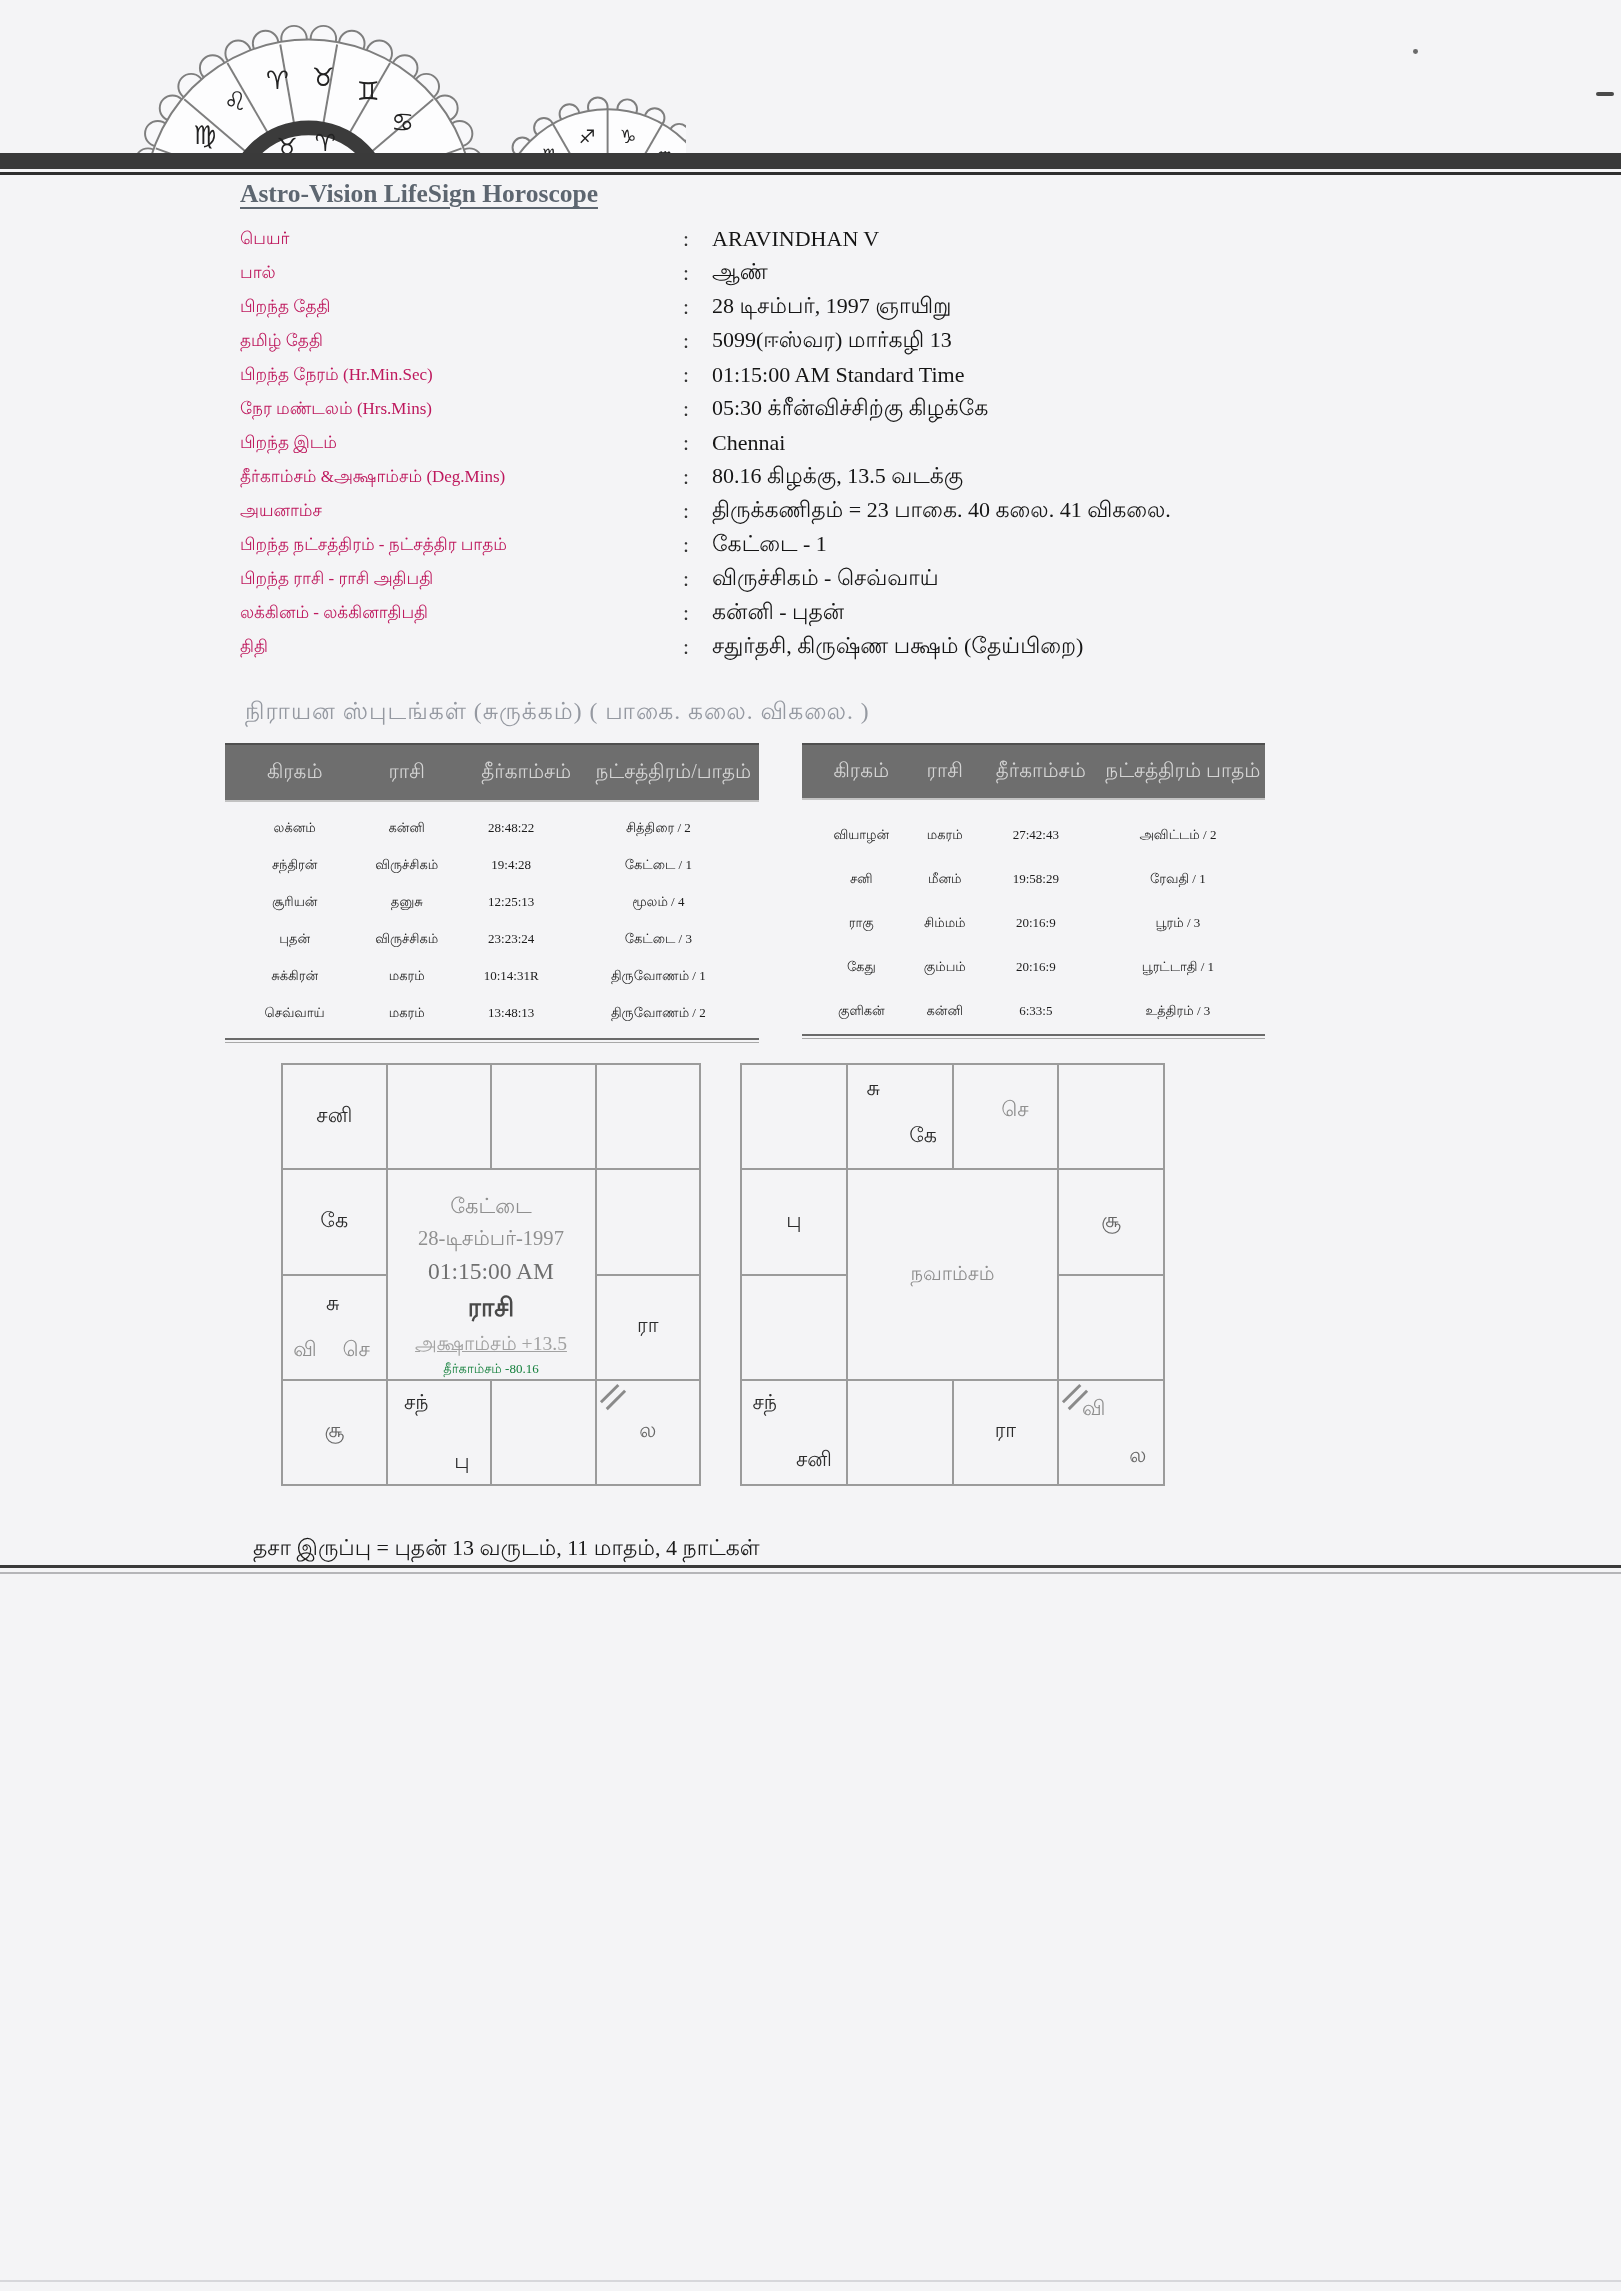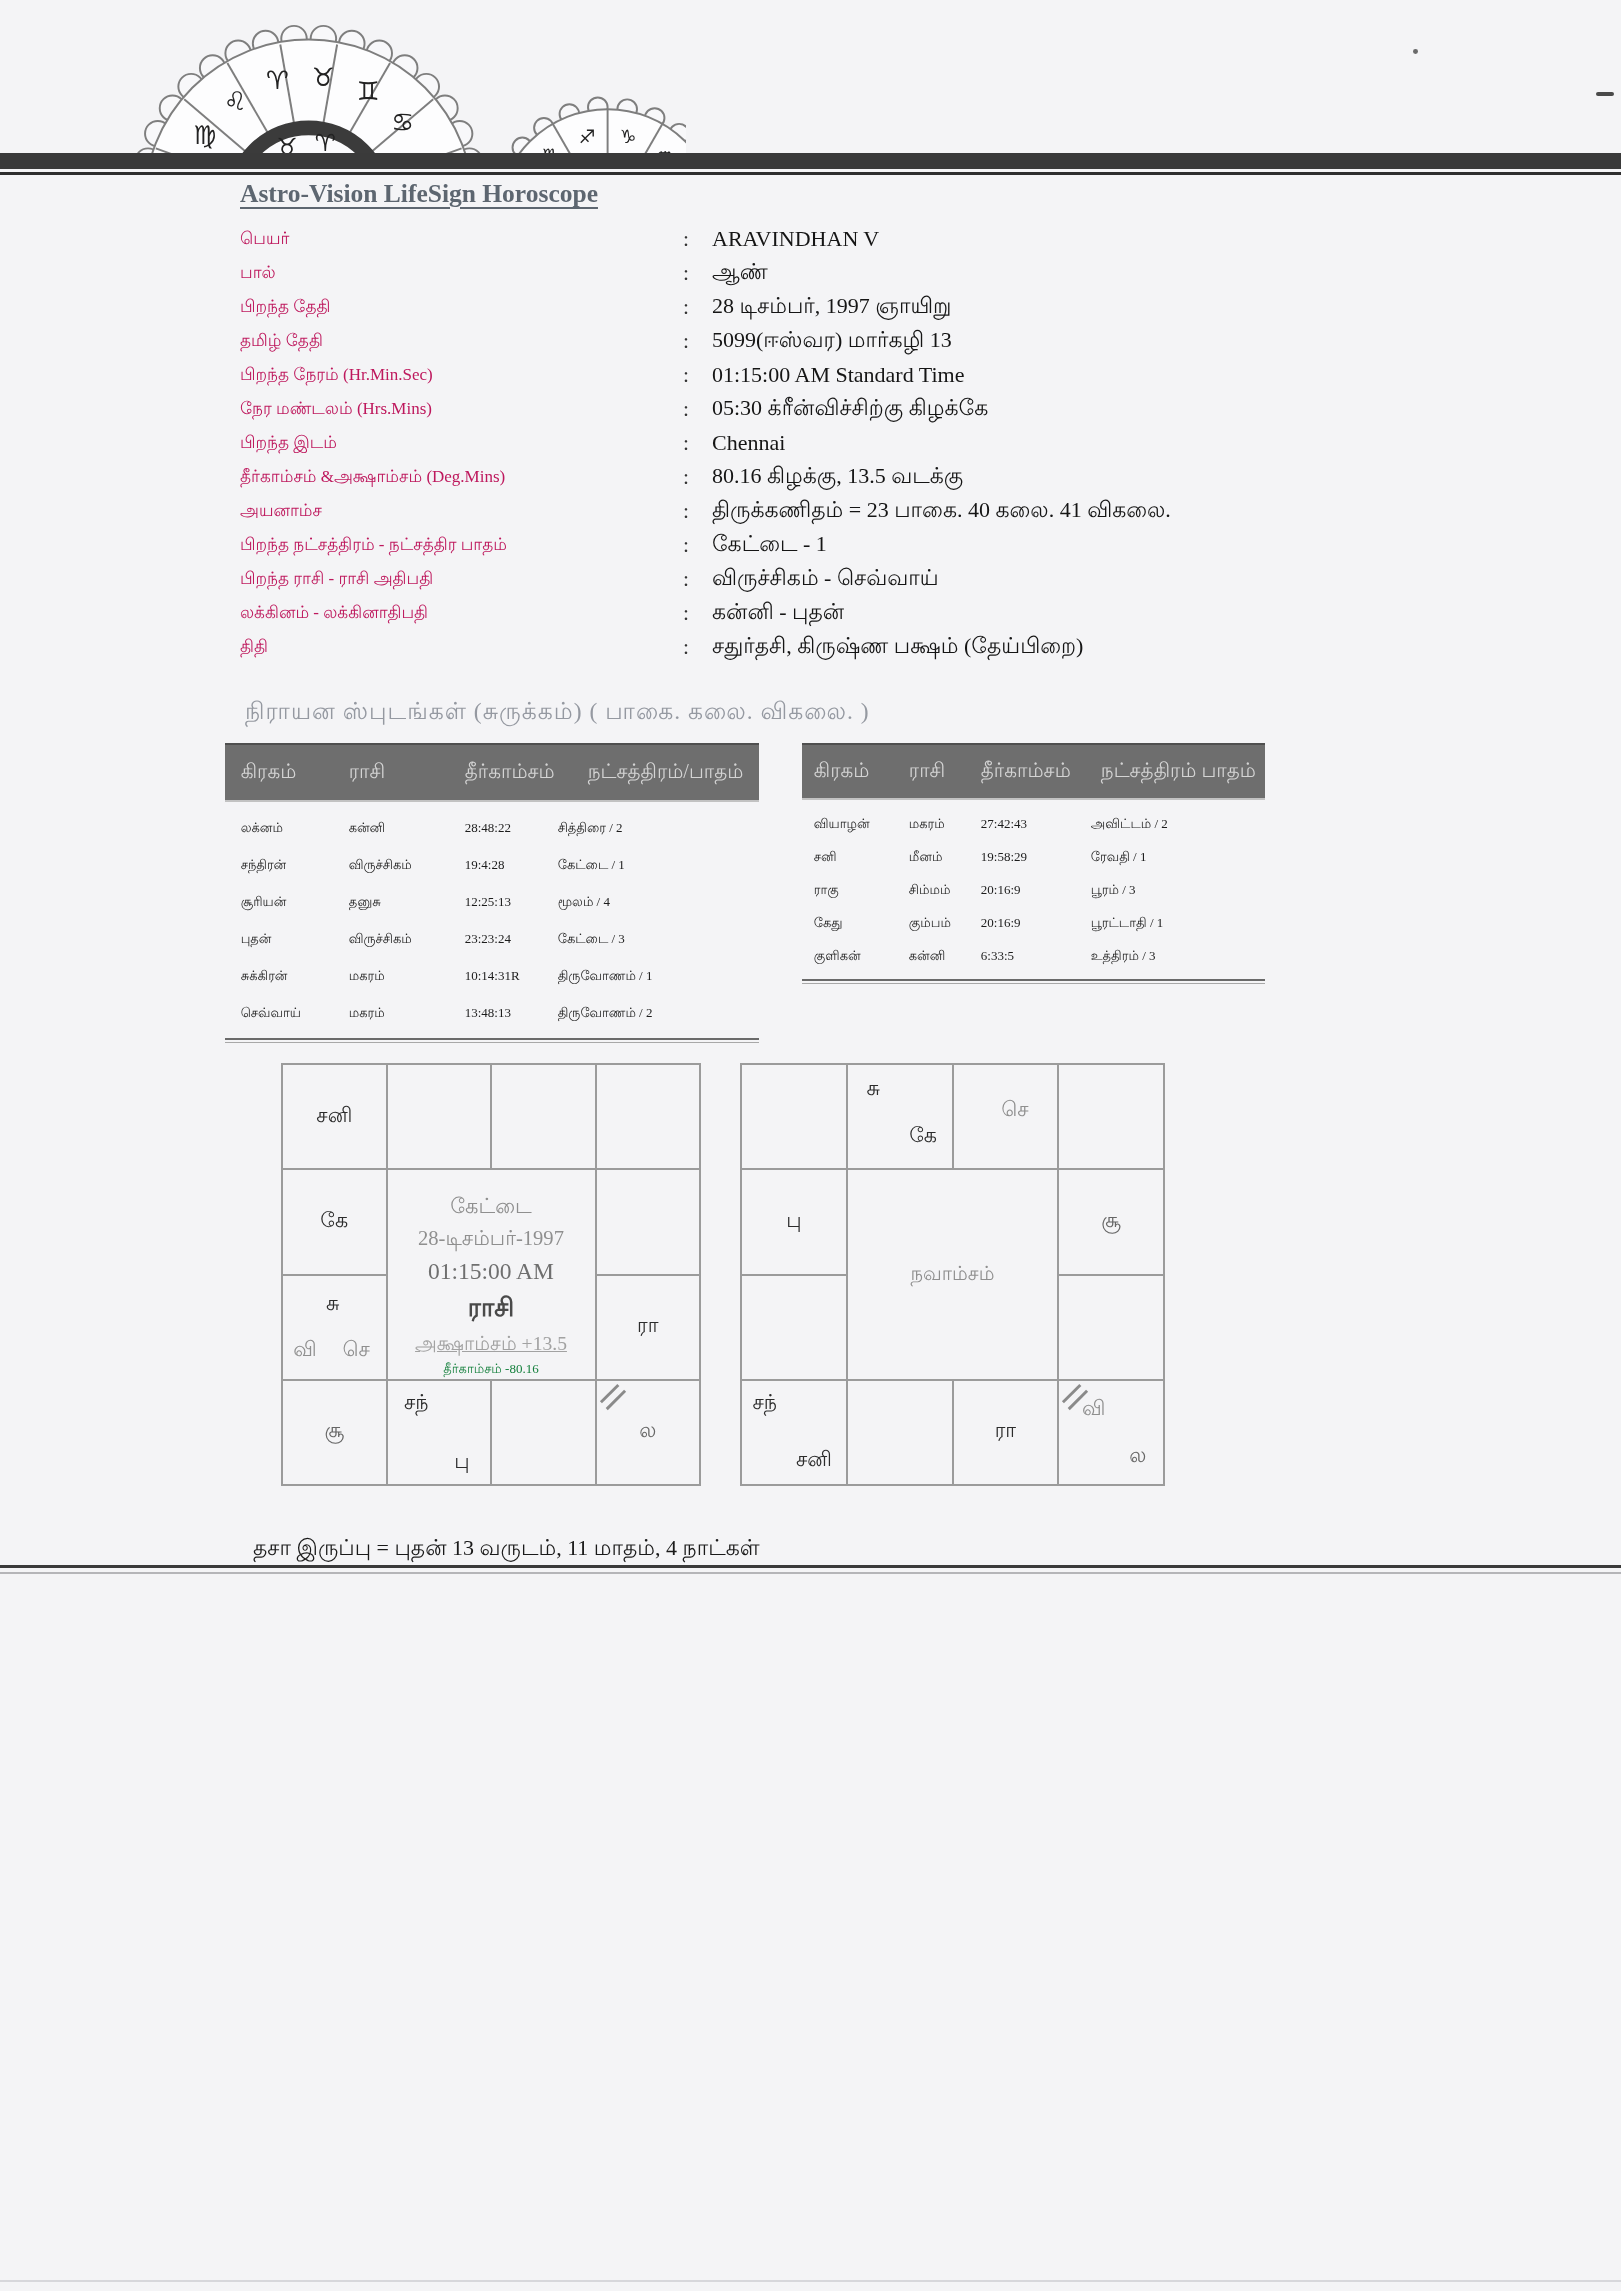--- a/index.html
+++ b/index.html
@@ -27,33 +27,33 @@
   }
   
   .details { position:absolute; left:240px; top:222px; width:1078px; }
   .drow { display:flex; align-items:center; height:34px; }
   .dlabel { width:443px; font-size:17px; color:#be185d; }
   .dcolon { width:29px; font-size:21.6px; color:#333; }
   .dvalue { font-size:22px; color:#151515; }
   
   .sec-title { position:absolute; left:245px; top:698px; font-size:23.5px; color:#9599a1; letter-spacing:1px; }
   
-  .ptable { position:absolute; top:743px; }
+  .ptable { position:absolute; top:743px;text-align:center; }
   .pt-head {
     display:grid; align-items:center; box-sizing:border-box;
     background:#6e6e6e; color:#d4d4d4; font-size:20px; height:59px;
     border-top:2.9px solid #4f4f4f; border-bottom:2.9px solid #c2c2c2;
     padding-left:15.7px;
   }
   .pt-body { padding-top:7.8px; }
   .pt-row { display:grid; align-items:center; padding-left:15.7px; font-size:13px; color:#1c1c1c; }
   .lt .pt-head { grid-template-columns:108px 116px 123px 1fr; }
   .lt .pt-row  { grid-template-columns:108px 116px 93px 1fr; height:37px; }
   .rt .pt-head { grid-template-columns:95px 72px 120px 1fr; padding-left:11.8px; height:57px; }
-  .rt .pt-row  { grid-template-columns:95px 72px 110px 1fr; padding-left:11.8px; height:33px; }
+  .rt .pt-row  { grid-template-columns:95px 72px 110px 1fr; padding-left:11.8px; height:33px;margin-top:11px; }
   .pt-bottom { margin-top:5.9px; height:4.9px; border-top:2px solid #6a6a6a; border-bottom:1px solid #a8a8a8; box-sizing:border-box; }
   
   .schart {
     position:absolute; display:grid;
     grid-template-columns:repeat(4,1fr); grid-template-rows:repeat(4,1fr);
     border:1px solid #9b9b9b;
   }
   .scell { position:relative; border:1px solid #9b9b9b; }
   .scenter { position:relative; border:1px solid #9b9b9b; grid-area:2/2/4/4;
     display:flex; flex-direction:column; align-items:center; text-align:center; }

